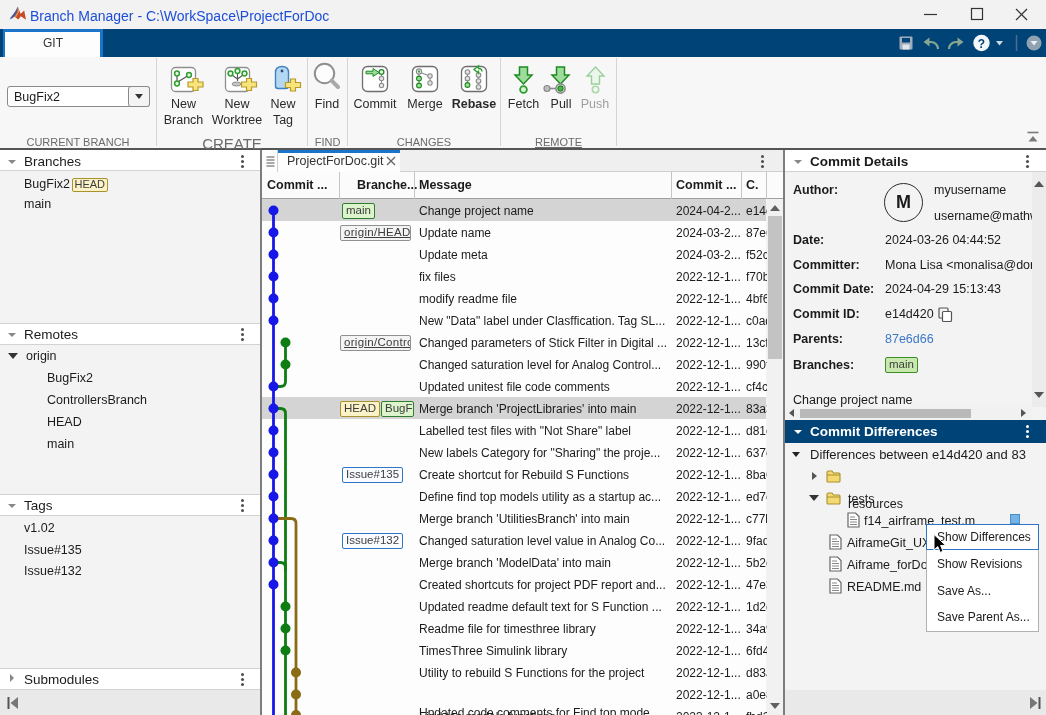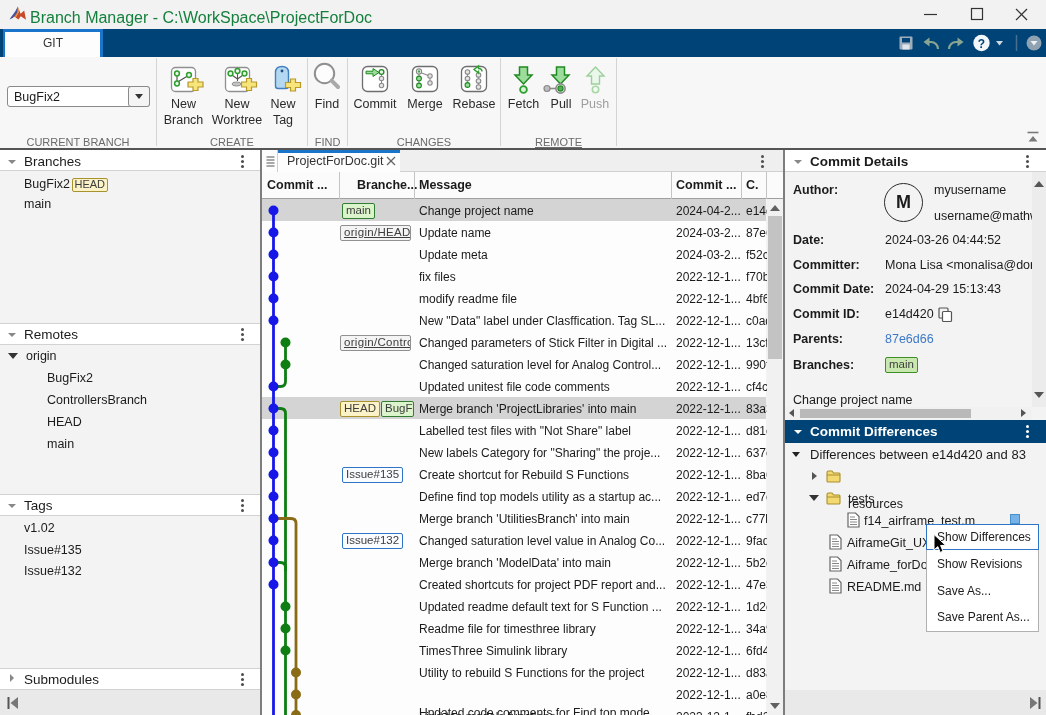--- a/index.html
+++ b/index.html
@@ -24,21 +24,21 @@
 </head>
 <body>
 <div id="app">
 
   <div class="abs" style="left:0;top:0;width:1046px;height:29px;background:#f2f2f2;"></div>
   <svg class="abs" style="left:8px;top:5px;" width="20" height="18" viewBox="0 0 20 18">
     <path d="M9.8 1.5 L12.6 8.8 L16.2 5.6 L18 14.8 L12.8 11.2 L10.4 14.6 L7.6 12.4 L11 6.8 Z" fill="#c64a28"></path>
     <path d="M9.8 1.5 L11 6.8 L7.6 12.4 L4.6 11.4 Q8.2 7.6 9.8 1.5 Z" fill="#e8872e"></path>
     <path d="M1.6 14.6 Q5.6 12.8 7.2 10.4 L9.2 7.2 L9.8 1.5 Q7.4 6.8 5.2 9.2 Q3.4 11.2 1.6 14.6 Z" fill="#47549c"></path>
   </svg>
-  <div class="txt" style="left:30px;top:9px;font-size:16px;color:#15803d;">Branch Manager - C:\WorkSpace\ProjectForDoc</div>
+  <div class="txt" style="left:30px;top:9px;font-size:14px;color:#1d4ed8;">Branch Manager - C:\WorkSpace\ProjectForDoc</div>
   <svg class="abs" style="left:900px;top:0;" width="146" height="29" viewBox="0 0 146 29">
     <line x1="24" y1="14.5" x2="37" y2="14.5" stroke="#333" stroke-width="1.2"></line>
     <rect x="71.5" y="8.5" width="11" height="11" fill="none" stroke="#333" stroke-width="1.2"></rect>
     <line x1="116" y1="9" x2="127" y2="20" stroke="#333" stroke-width="1.2"></line>
     <line x1="127" y1="9" x2="116" y2="20" stroke="#333" stroke-width="1.2"></line>
   </svg>
 
   <div class="abs" style="left:0;top:29px;width:1046px;height:28px;background:#004377;"></div>
   <div class="abs" style="left:3px;top:29px;width:100px;height:28px;background:#fdfdfd;border-top:3px solid #1a74c9;border-left:2px solid #1a74c9;border-right:3px solid #1a74c9;"></div>
   <div class="txt" style="left:3px;top:37px;width:100px;text-align:center;font-size:12px;color:#333;">GIT</div>
@@ -69,35 +69,35 @@
   <div class="abs" style="left:128px;top:86px;width:22px;height:21px;border:1px solid #8a8a8a;border-radius:3px;background:#f4f4f4;"></div>
   <div class="tri" style="left:135px;top:94px;border-left:4px solid transparent;border-right:4px solid transparent;border-top:5px solid #333;"></div>
 
   <div class="abs" style="left:156px;top:58px;width:1px;height:88px;background:#d4d4d4;"></div>
   <div class="abs" style="left:307px;top:58px;width:1px;height:88px;background:#d4d4d4;"></div>
   <div class="abs" style="left:347px;top:58px;width:1px;height:88px;background:#d4d4d4;"></div>
   <div class="abs" style="left:500px;top:58px;width:1px;height:88px;background:#d4d4d4;"></div>
   <div class="abs" style="left:616px;top:58px;width:1px;height:88px;background:#d4d4d4;"></div>
 
   <div class="txt" style="left:0px;top:136px;width:156px;text-align:center;font-size:11px;color:#6b6b6b;">CURRENT BRANCH</div>
-  <div class="txt" style="left:157px;top:136px;width:150px;text-align:center;font-size:11px;color:#6b6b6b;">CREATE</div>
+  <div class="txt" style="left:157px;top:136px;width:150px;text-align:center;font-size:15px;color:#6b6b6b;">CREATE</div>
   <div class="txt" style="left:308px;top:136px;width:39px;text-align:center;font-size:11px;color:#6b6b6b;">FIND</div>
   <div class="txt" style="left:348px;top:136px;width:152px;text-align:center;font-size:11px;color:#6b6b6b;">CHANGES</div>
   <div class="txt" style="left:501px;top:136px;width:115px;text-align:center;font-size:11px;color:#6b6b6b;text-decoration:underline;">REMOTE</div>
 
   <div class="txt" style="left:156px;top:98px;width:55px;text-align:center;color:#2a2a2a;">New</div>
   <div class="txt" style="left:156px;top:114px;width:55px;text-align:center;color:#2a2a2a;">Branch</div>
   <div class="txt" style="left:205px;top:98px;width:64px;text-align:center;color:#2a2a2a;">New</div>
   <div class="txt" style="left:205px;top:114px;width:64px;text-align:center;color:#2a2a2a;">Worktree</div>
   <div class="txt" style="left:263px;top:98px;width:40px;text-align:center;color:#2a2a2a;">New</div>
   <div class="txt" style="left:263px;top:114px;width:40px;text-align:center;color:#2a2a2a;">Tag</div>
   <div class="txt" style="left:305px;top:98px;width:44px;text-align:center;color:#2a2a2a;">Find</div>
   <div class="txt" style="left:350px;top:98px;width:50px;text-align:center;color:#2a2a2a;">Commit</div>
   <div class="txt" style="left:402px;top:98px;width:46px;text-align:center;color:#2a2a2a;">Merge</div>
-  <div class="txt" style="left:450px;top:98px;width:48px;text-align:center;color:#2a2a2a;">Rebase</div>
+  <div class="txt" style="left:450px;top:98px;width:48px;text-align:center;color:#2a2a2a;font-weight:bold;">Rebase</div>
   <div class="txt" style="left:501px;top:98px;width:45px;text-align:center;color:#2a2a2a;">Fetch</div>
   <div class="txt" style="left:547px;top:98px;width:28px;text-align:center;color:#2a2a2a;">Pull</div>
   <div class="txt" style="left:578px;top:98px;width:34px;text-align:center;color:#9e9e9e;">Push</div>
 
   <svg class="abs" style="left:0;top:56px;" width="1046" height="92" viewBox="0 0 1046 92">
 
     <g>
       <rect x="171.5" y="11.5" width="24" height="24" rx="4" fill="#fff" stroke="#8f8f8f" stroke-width="1.3"></rect>
       <line x1="177" y1="19" x2="177" y2="26" stroke="#555" stroke-width="1.2"></line>
       <line x1="178.5" y1="25.5" x2="187.5" y2="20" stroke="#555" stroke-width="1.2"></line>

